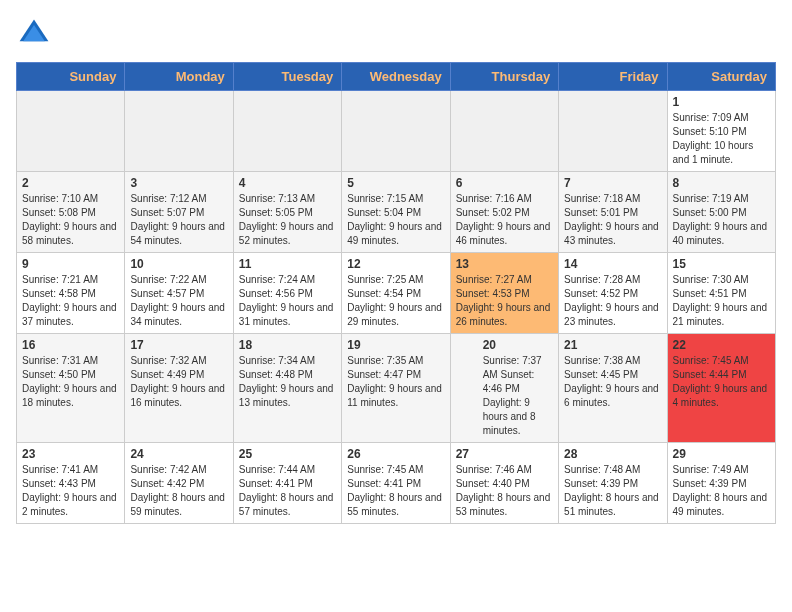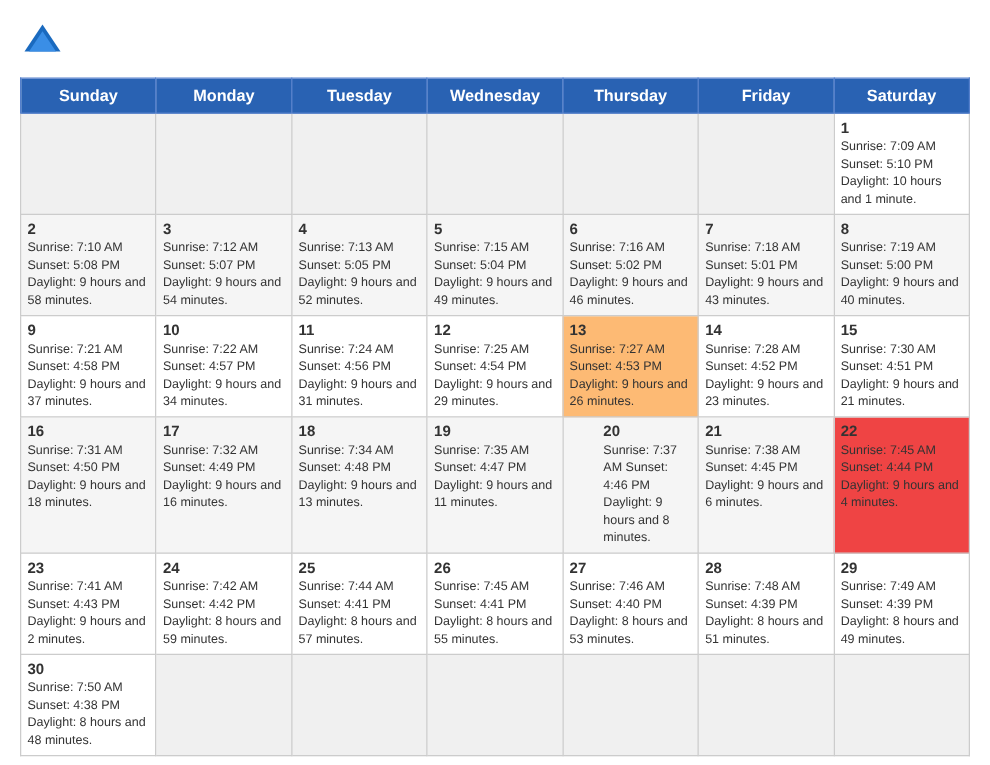--- a/index.html
+++ b/index.html
@@ -44,25 +44,25 @@
       font-size: 15px;
       color: #555;
     }
     .calendar {
       width: 100%;
       border-collapse: collapse;
       border: 1px solid #ccc;
     }
     .calendar th {
       background: #2962b3;
-      color: #ffffff;
+      color: #fdba74;
       font-size: 13px;
       font-weight: bold;
       padding: 6px 8px;
-      text-align: center;
+      text-align: right;
       border: 1px solid #5580cc;
     }
     .calendar td {
       width: 14.28%;
       vertical-align: top;
       border: 1px solid #ccc;
       padding: 4px 5px;
       font-size: 10.5px;
       color: #333;
       background: #fff;
@@ -340,29 +340,14 @@
 and 51 minutes.</div>
         </td>
         <td style="background: rgb(255, 255, 255); margin-top: 26px;">
           <span class="day-number">29</span>
           <div class="day-info">Sunrise: 7:49 AM
 Sunset: 4:39 PM
 Daylight: 8 hours
 and 49 minutes.</div>
         </td>
       </tr>
-      <tr class="last-row">
-        <td style="background: rgb(245, 245, 245);">
-          <span class="day-number">30</span>
-          <div class="day-info">Sunrise: 7:50 AM
-Sunset: 4:38 PM
-Daylight: 8 hours
-and 48 minutes.</div>
-        </td>
-        <td class="empty-cell"></td>
-        <td class="empty-cell"></td>
-        <td class="empty-cell"></td>
-        <td class="empty-cell"></td>
-        <td class="empty-cell"></td>
-        <td class="empty-cell"></td>
-      </tr>
     </tbody>
 </table>
 
 </body></html>

